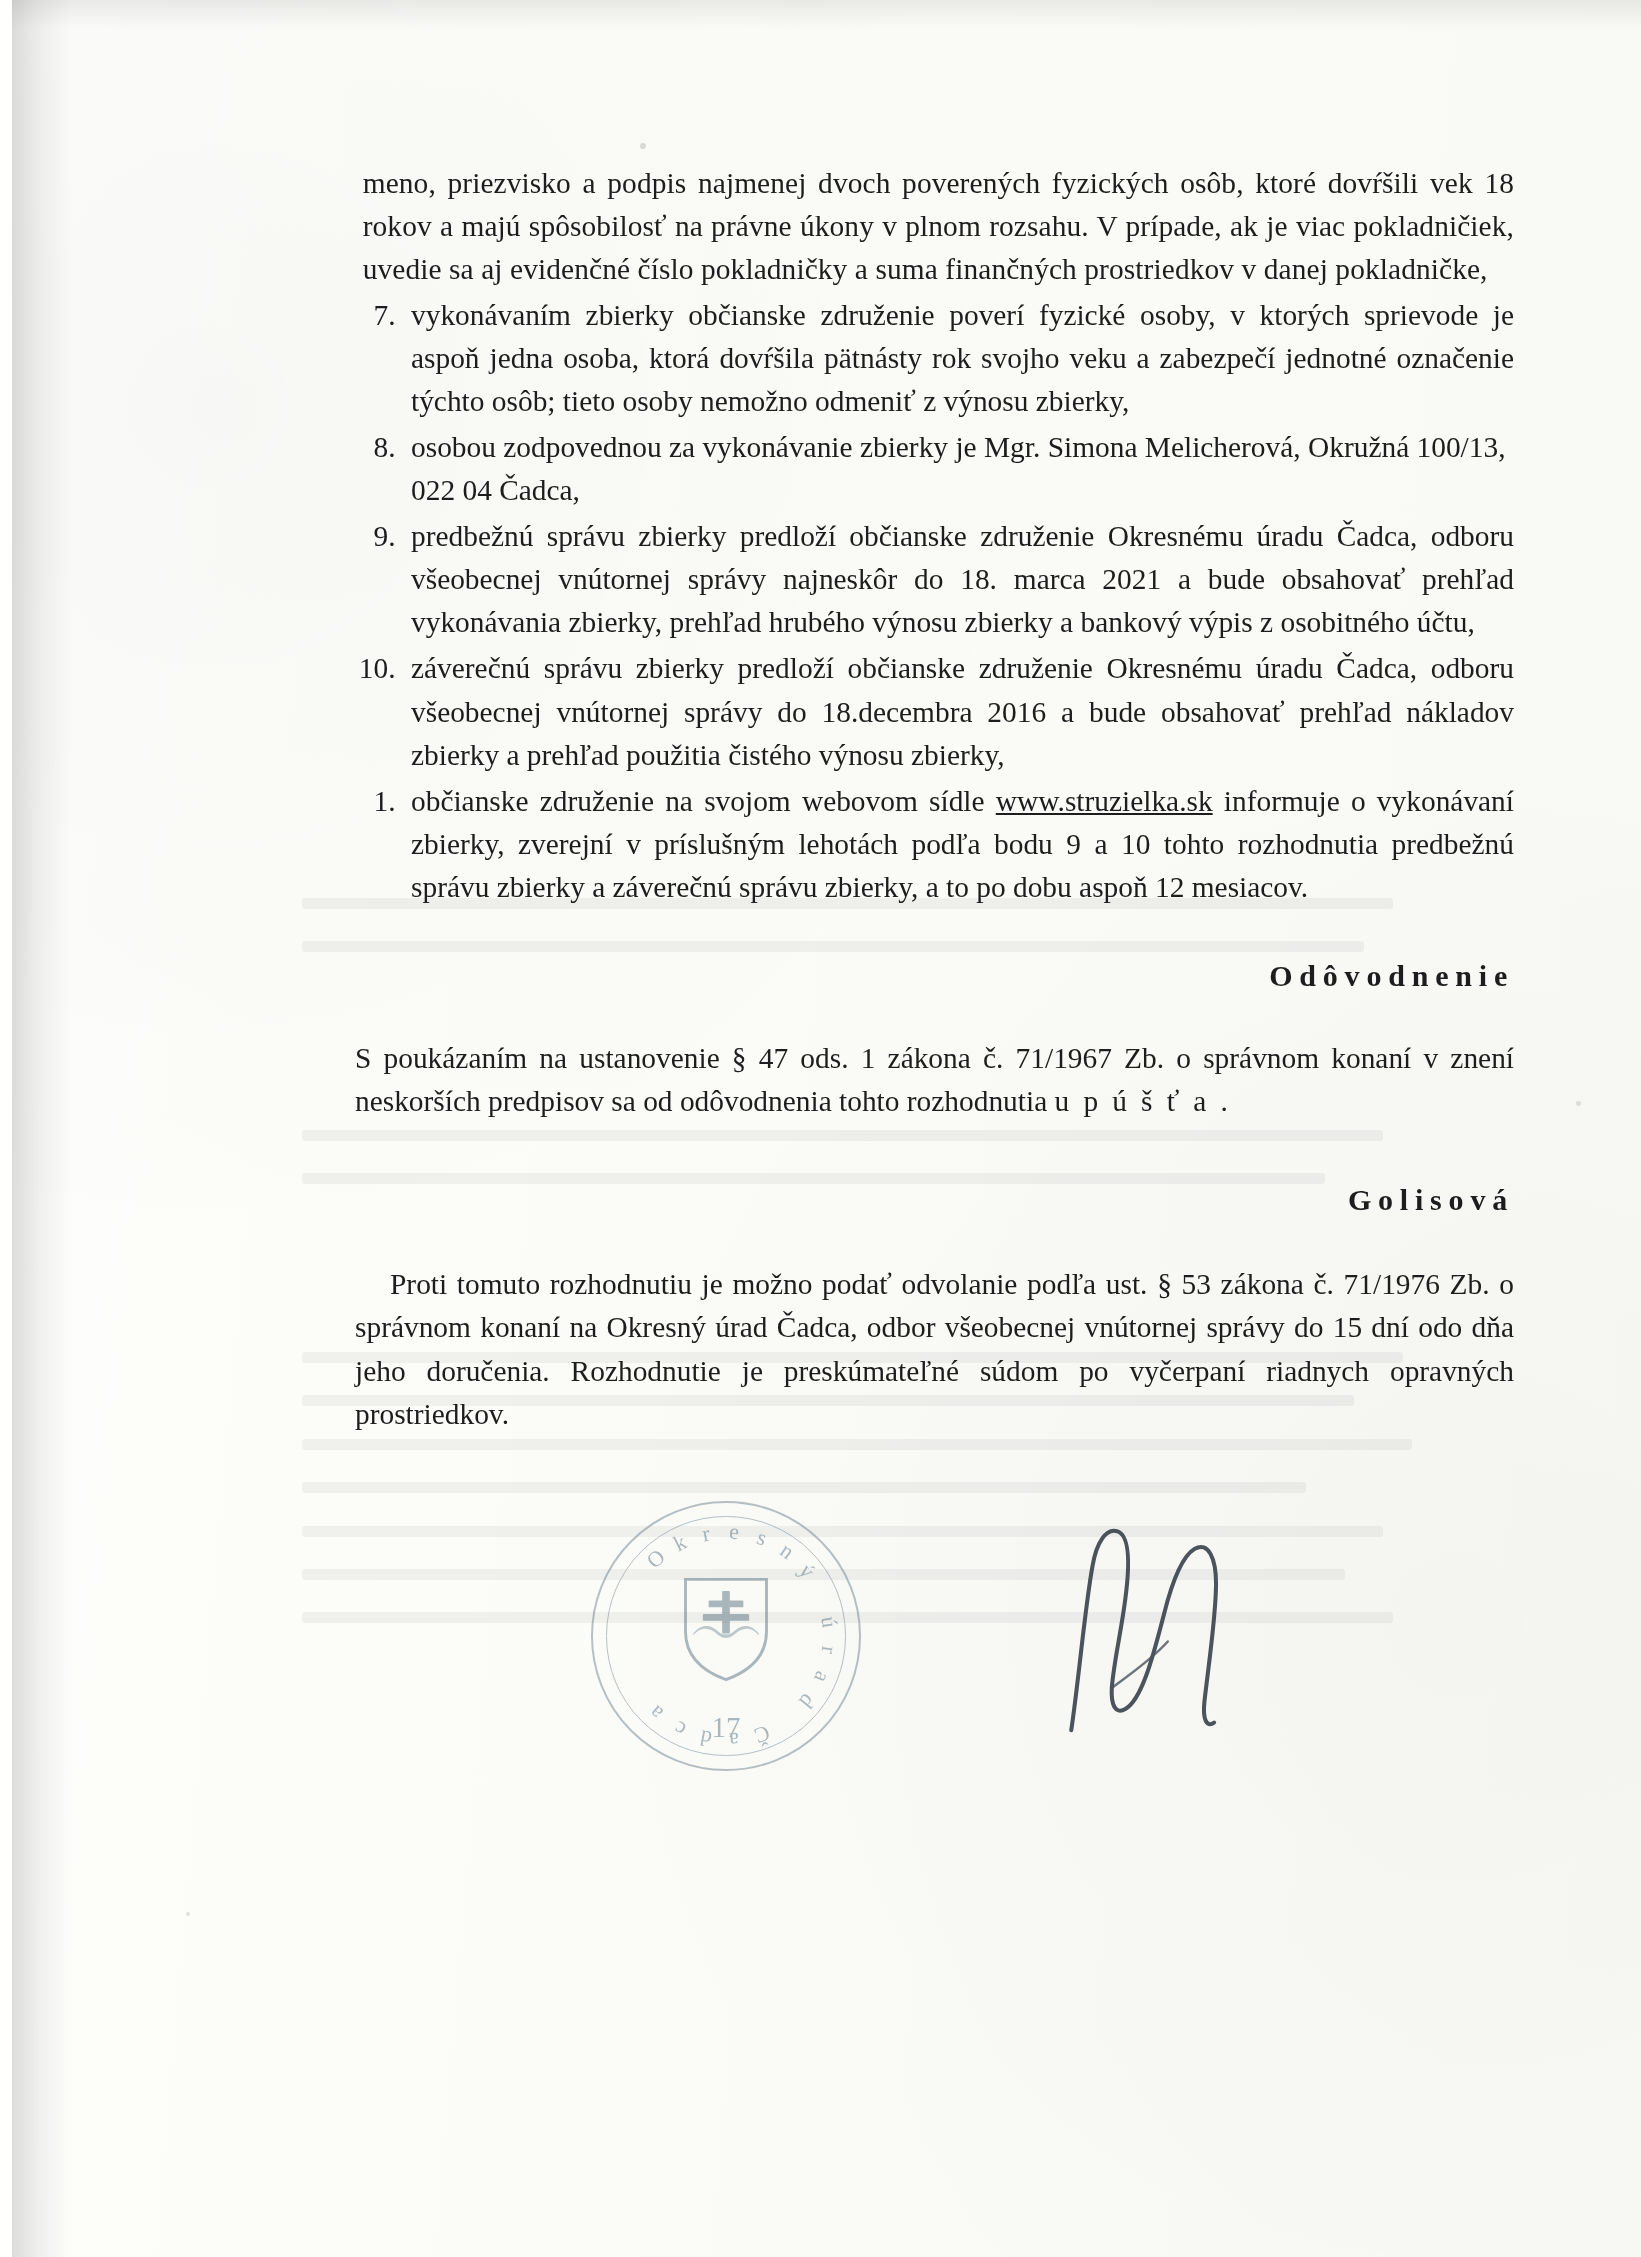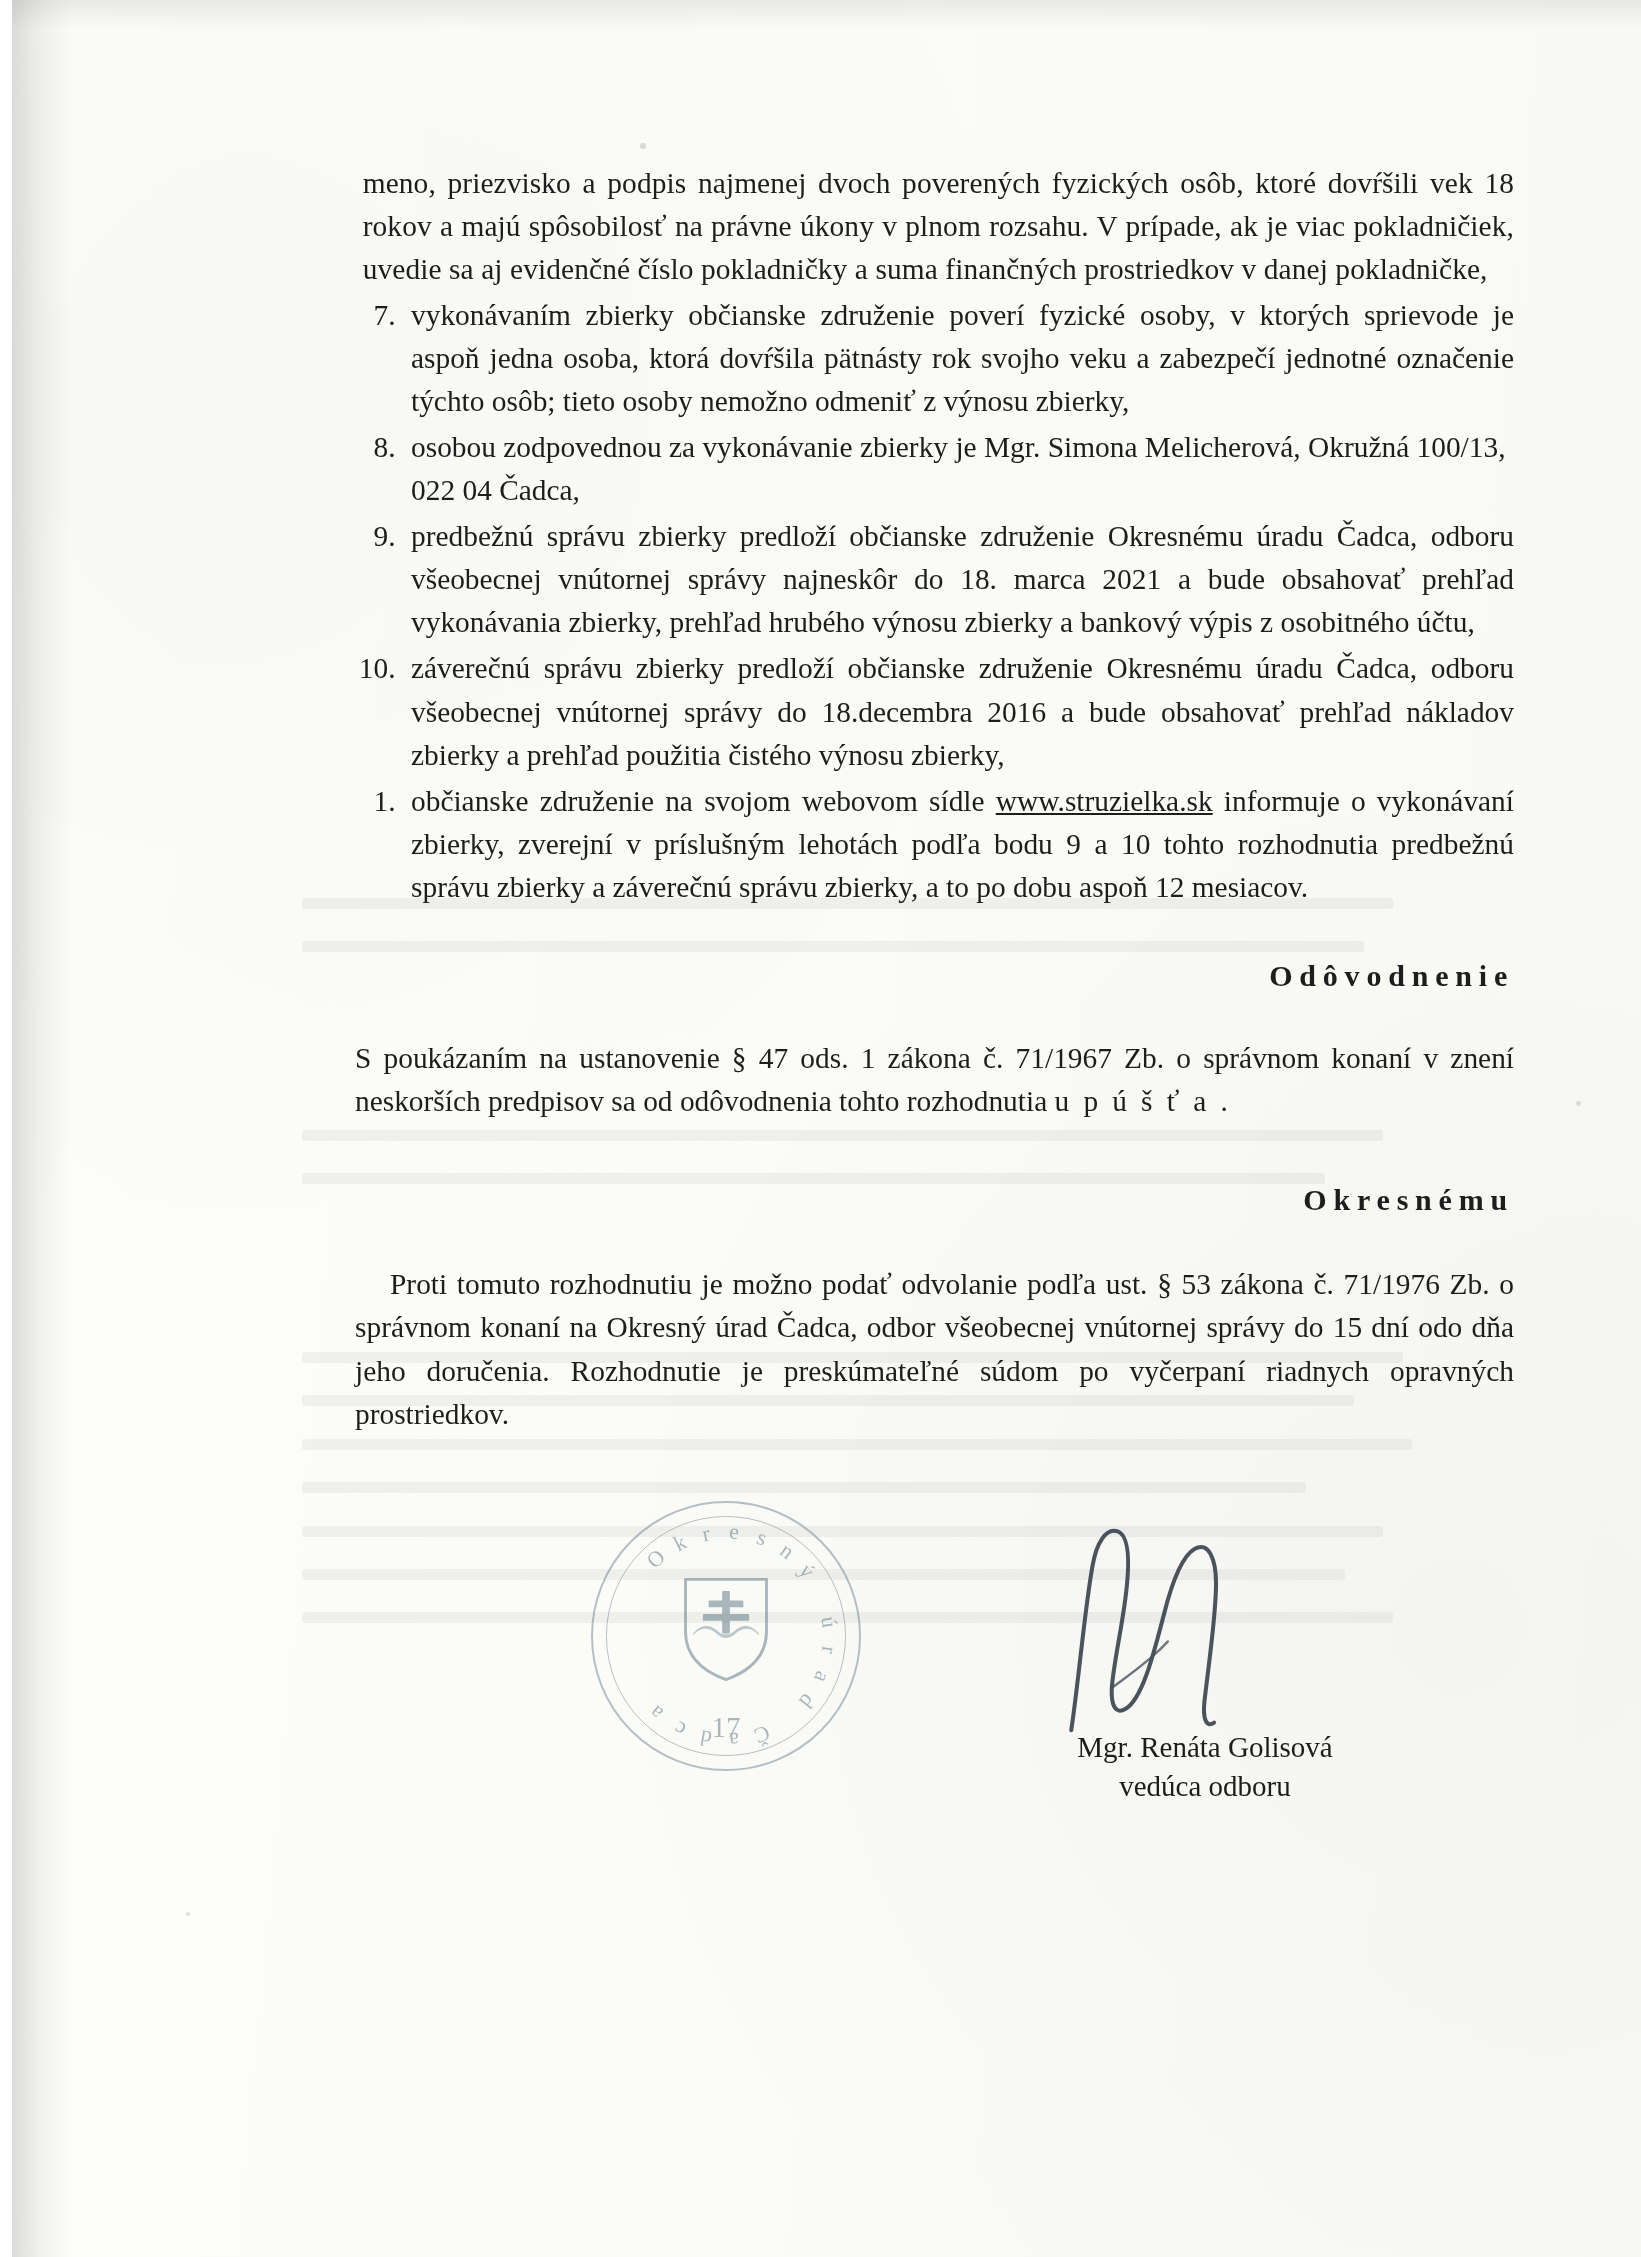--- a/index.html
+++ b/index.html
@@ -291,21 +291,21 @@
 
     <div class="heading-wrap-1">
       <div class="spaced-heading">Odôvodnenie</div>
     </div>
 
     <div class="body-block block-1">
       <span class="indent-first">S poukázaním na ustanovenie § 47 ods. 1 zákona č. 71/1967 Zb. o správnom konaní v znení neskorších predpisov sa od odôvodnenia tohto rozhodnutia    </span><span class="spaced-inline">u p ú š ť a .</span>
     </div>
 
     <div class="heading-wrap-2">
-      <div class="spaced-heading">Okresnému</div>
+      <div class="spaced-heading">Golisová</div>
     </div>
 
     <div class="body-block block-2 indent-first">Proti tomuto rozhodnutiu je možno podať odvolanie podľa ust. § 53 zákona č. 71/1976 Zb. o správnom konaní na Okresný úrad Čadca, odbor všeobecnej vnútornej správy do 15 dní odo dňa jeho doručenia. Rozhodnutie je preskúmateľné súdom po vyčerpaní riadnych opravných prostriedkov.</div>
 
   </div>
 
   <div class="stamp">
     <div class="ring"></div>
     <div class="ring-inner"></div>
     <div class="stamp-text" id="stamp-arc">
@@ -340,20 +340,16 @@
       </svg>
     </div>
     <div class="stamp-num">17</div>
   </div>
 
   <svg class="signature-svg" width="251" height="222" viewBox="0 0 260 230">
     <path d="M22 222 C30 168 36 96 44 52 C48 28 58 12 70 16 C84 21 82 56 78 86 C74 118 66 152 64 178 C63 196 68 206 78 200 C96 190 108 140 118 102 C126 70 136 42 150 34 C164 26 172 44 172 70 C172 104 164 156 160 192 C158 210 162 220 170 214" fill="none" stroke="#26303c" stroke-width="4.2" stroke-linecap="round"></path>
     <path d="M64 178 C80 166 104 150 122 130" fill="none" stroke="#26303c" stroke-width="2.6" stroke-linecap="round" opacity="0.8"></path>
   </svg>
 
-  <div class="sign-block">
-    <div>Mgr. Renáta Golisová</div>
-    <div>vedúca odboru</div>
-  </div>
 
 
 </div>
 
 
 </body></html>

